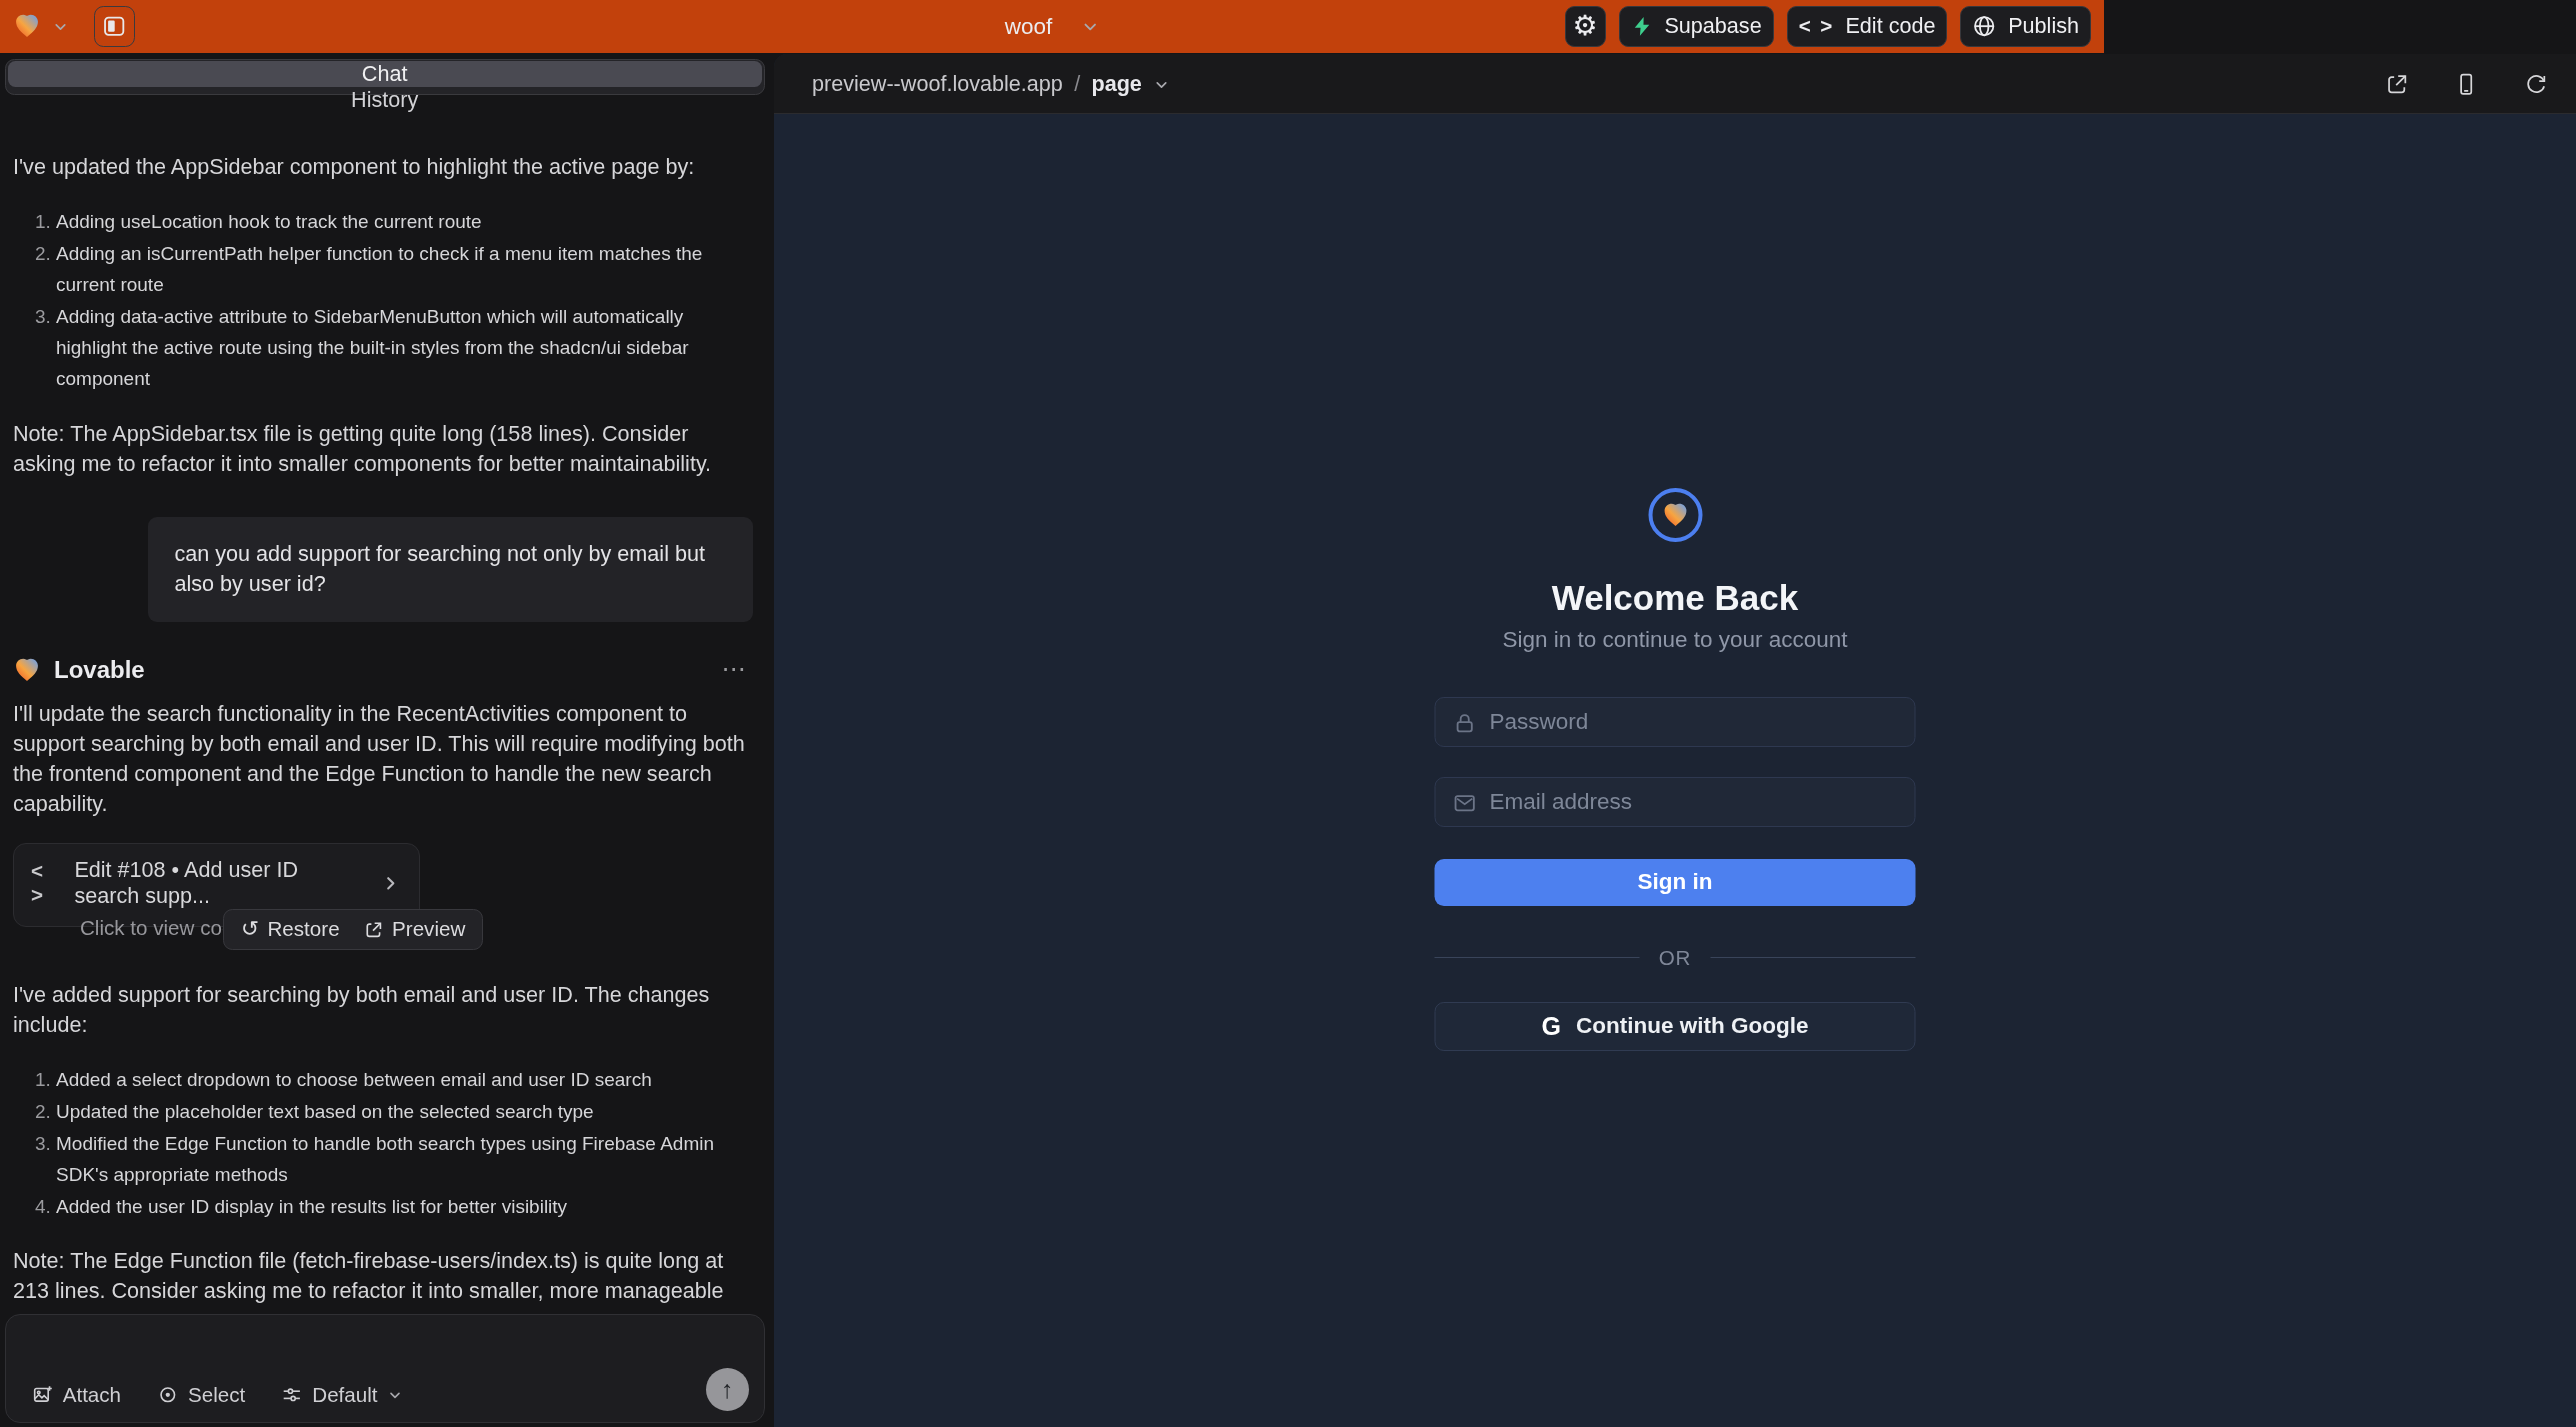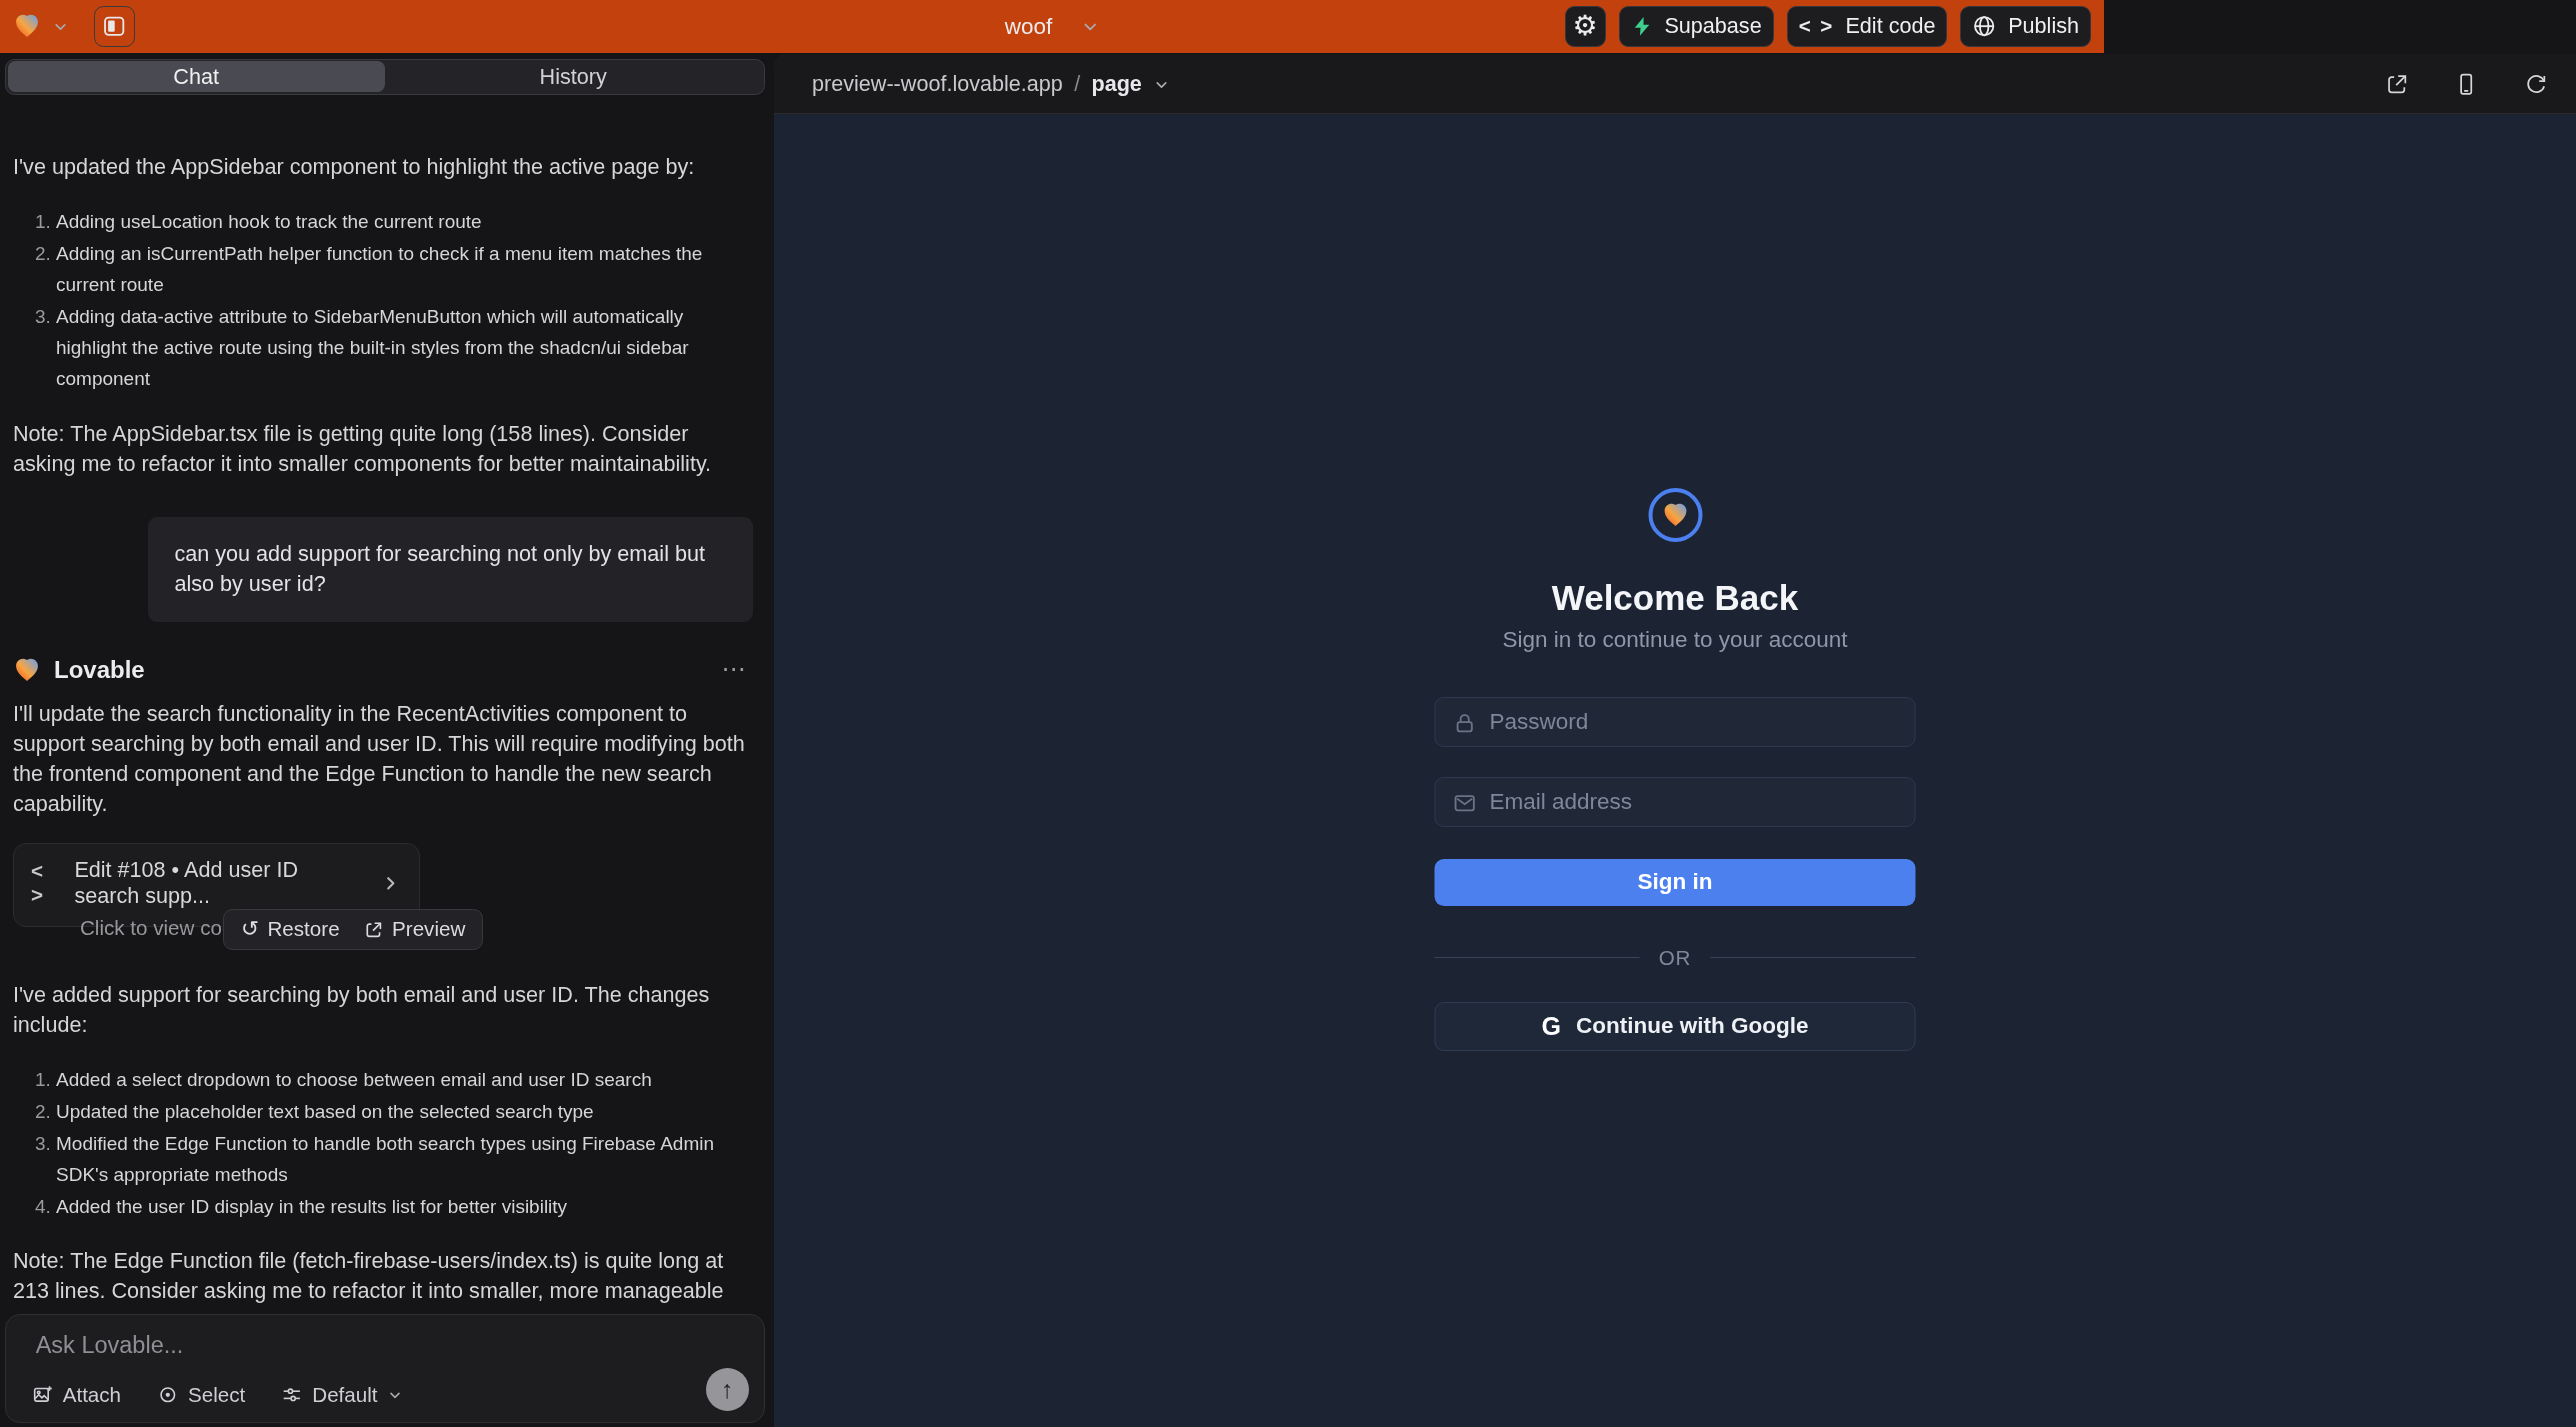--- a/index.html
+++ b/index.html
@@ -17,21 +17,21 @@
     display:flex; align-items:center; gap:28px; font-size:22.5px; color:#ececef; }
   .topbar-right { position:absolute; right:13px; top:5.6px; display:flex; align-items:center; gap:13px; }
   .bar-btn { height:41px; padding:0 11px; border-radius:9.4px; background:#1d1d20; border:0.9px solid #37373b;
     display:flex; align-items:center; gap:11.3px; font-size:21.6px; color:#f0f0f3; cursor:pointer; }
   .gear { font-size:28px; color:#ececef; line-height:1; }
   .code-glyph { font-size:20.6px; letter-spacing:1.9px; color:#ececef; font-weight:700; }
 
   
   .left-panel { position:absolute; left:0; top:53px; width:774px; bottom:0; background:#151517; }
   .tabs { position:absolute; left:4.7px; right:9.4px; top:5.6px; height:36px; background:#242428;
-    border:0.9px solid #3a3a3e; border-radius:9.4px; display:grid; grid-template-columns:1fr 1fr; padding:1.9px; }
+    border:0.9px solid #3a3a3e; border-radius:9.4px; display:grid; grid-template-columns:1fr; padding:1.9px; }
   .tab { display:flex; align-items:center; justify-content:center; font-size:21.6px; color:#d2d2d6;
     border-radius:7.5px; cursor:pointer; }
   .tab.active { background:#4a4a52; color:#f0f0f2; }
 
   .chat-scroll { position:absolute; left:0; right:5.6px; top:99px; bottom:120px; padding:0 15px 0 13px; overflow:hidden; }
   .msg-text { font-size:21.6px; line-height:30px; color:#d6d6d9; margin-bottom:24.4px; }
   ol.msg-list { margin:0 0 24.4px 0; padding-left:43px; }
   ol.msg-list li { font-size:19px; line-height:31px; margin-bottom:0.9px; color:#d6d6d9; }
   ol.msg-list li::marker { color:#9b9b9f; }
 
@@ -239,21 +239,20 @@
       <li>Added a select dropdown to choose between email and user ID search</li>
       <li>Updated the placeholder text based on the selected search type</li>
       <li>Modified the Edge Function to handle both search types using Firebase Admin SDK's appropriate methods</li>
       <li>Added the user ID display in the results list for better visibility</li>
     </ol>
     <p class="msg-text">Note: The Edge Function file (fetch-firebase-users/index.ts) is quite long at 213 lines. Consider asking me to refactor it into smaller, more manageable functions in a future update.</p>
 
   </div>
 
   <div class="composer">
-    <textarea placeholder="Ask Lovable..." style=""></textarea>
     <div class="composer-row">
       <span class="comp-btn">
         <span>
           <svg width="21.6" height="21.6" viewBox="0 0 24 24" fill="none" stroke="#cfcfd3" stroke-width="1.8">
               <rect x="3" y="5" width="15" height="14" rx="2"></rect>
               <circle cx="7.5" cy="9.5" r="1.4"></circle>
               <path d="M3 16.5l4.5-4.5 3.5 3.5 2.5-2.5 4.5 4.5"></path>
               <path d="M19.5 2.5v5M17 5h5"></path>
             </svg>
         </span>

